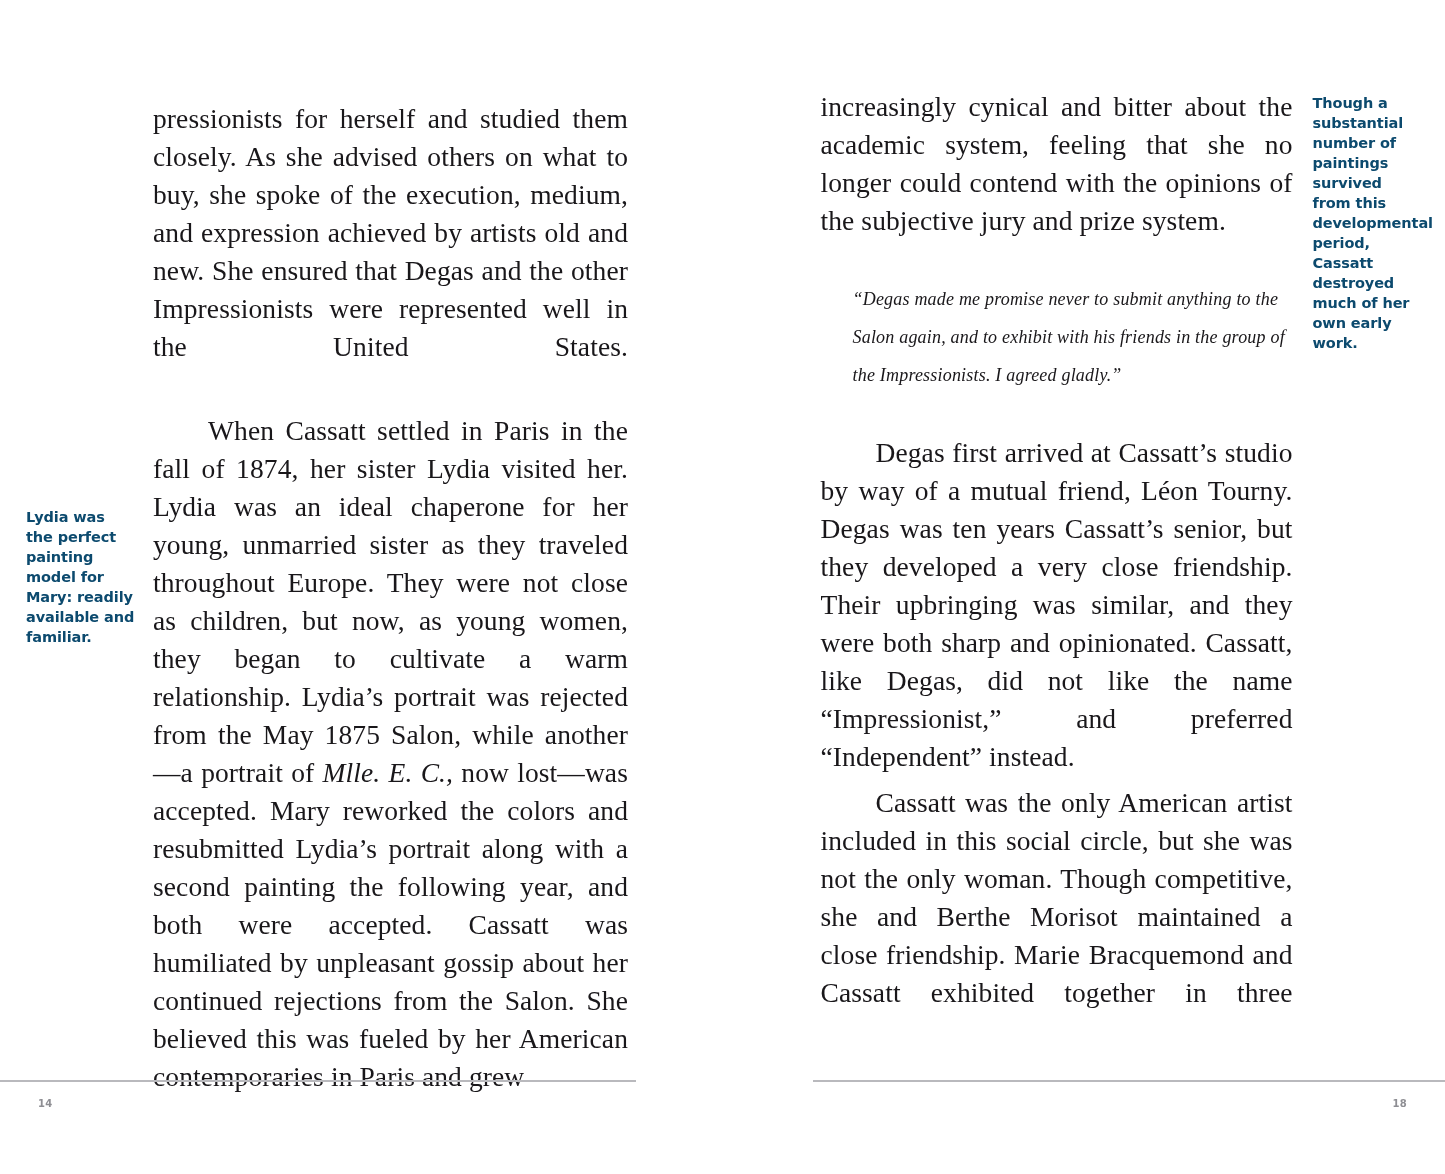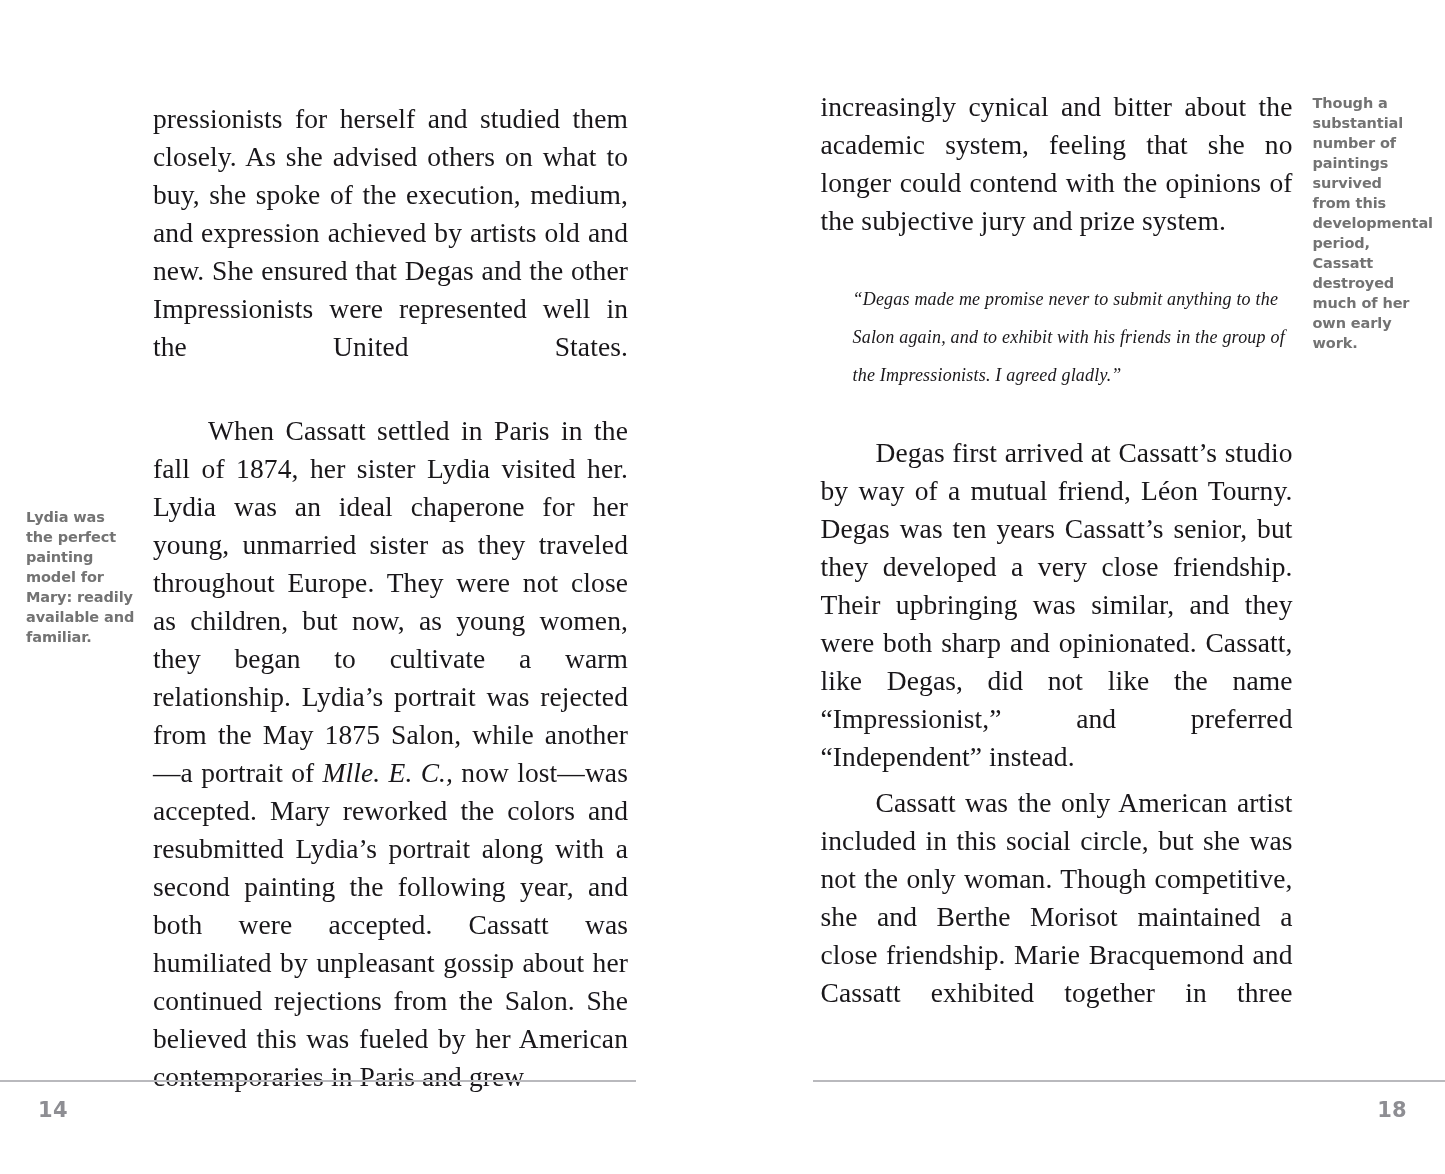--- a/index.html
+++ b/index.html
@@ -104,21 +104,21 @@
   }
 
   
   .marginnote {
     margin: 0;
     font-family: "DejaVu Sans", sans-serif;
     font-weight: bold;
     font-size: 14.5px;
     line-height: 20px;
     letter-spacing: -0.1px;
-    color: #737373;
+    color: #0c4a6e;
   }
 
   
   .footer-rule {
     position: absolute;
     height: 2px;
     background: #b9b9bd;
     top: 1080px;
   }
   .page-left .footer-rule {
@@ -127,21 +127,21 @@
   }
   .page-right .footer-rule {
     left: 90px;
     right: -80px;
   }
   .folio {
     position: absolute;
     top: 1098px;
     font-family: "DejaVu Sans", sans-serif;
     font-weight: bold;
-    font-size: 21px;
+    font-size: 10px;
     color: #8e8e93;
     letter-spacing: 0.3px;
   }
   .page-left .folio { left: 38px; }
   .page-right .folio { right: 38px; }
 </style>
 </head>
 <body>
 
 <div class="spread">

